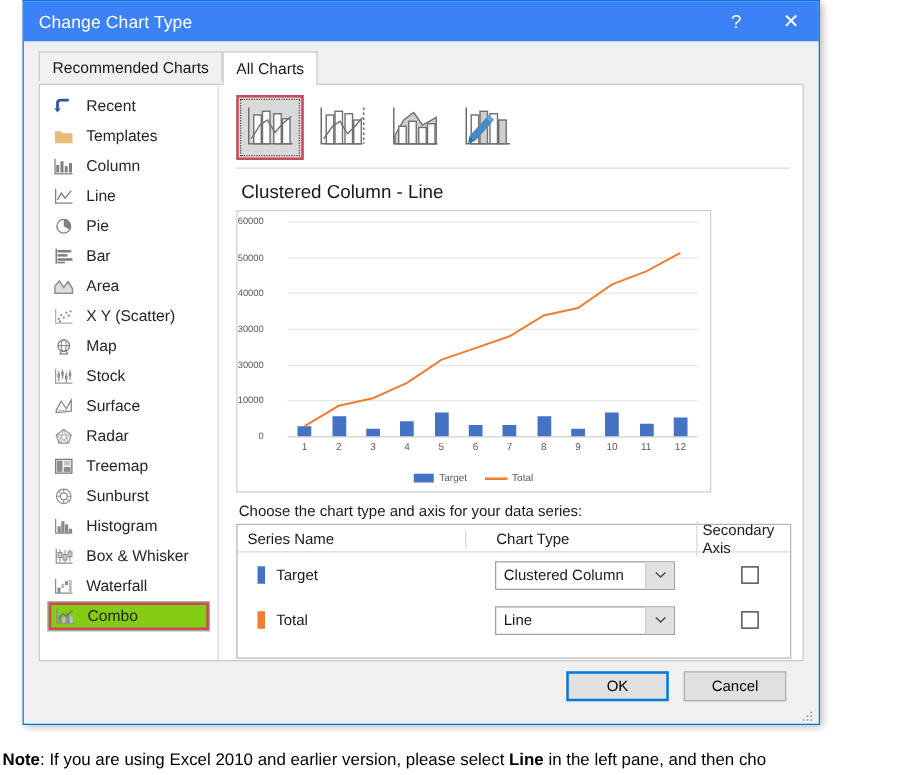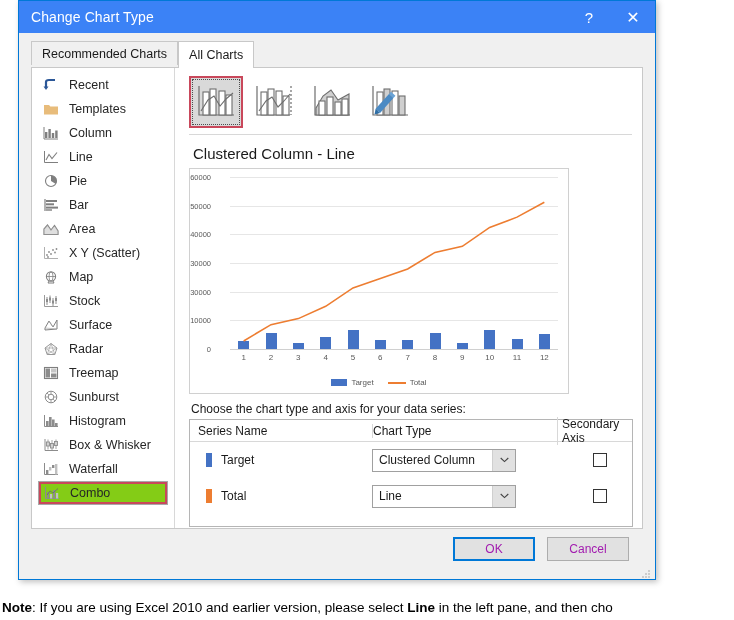--- a/index.html
+++ b/index.html
@@ -259,21 +259,21 @@
   }
   .st-head {
     display: flex;
     height: 21px;
     align-items: center;
     border-bottom: 1px solid #d8d8d8;
     font-size: 12px;
     color: #1a1a1a;
   }
   .st-col-name { width: 182px; padding-left: 8px; box-sizing: border-box; }
-  .st-col-type { width: 185px; padding-left: 0; box-sizing: border-box; border-left: 1px solid #d8d8d8; }
+  .st-col-type { width: 185px; padding-left: 24px; box-sizing: border-box; border-left: 1px solid #d8d8d8; }
   .st-col-axis { flex: 1; padding-left: 4px; box-sizing: border-box; border-left: 1px solid #d8d8d8; text-align: left; }
   .st-row {
     display: flex;
     align-items: center;
     height: 36px;
   }
   .st-row .st-col-name,
   .st-row .st-col-type,
   .st-row .st-col-axis { border-left: none; height: 36px; display: flex; align-items: center; }
   .series-swatch {
@@ -321,21 +321,21 @@
     position: absolute;
     left: 0; right: 0; bottom: 0;
     height: 52px;
   }
   .btn {
     position: absolute;
     top: 10px;
     width: 82px;
     height: 24px;
     font-size: 12px;
-    color: #a21caf;
+    color: #000000;
     background: #e1e1e1;
     border: 1px solid #adadad;
     display: flex;
     align-items: center;
     justify-content: center;
     box-sizing: border-box;
     cursor: default;
   }
   .btn.primary {
     border: 2px solid #0078d7;

